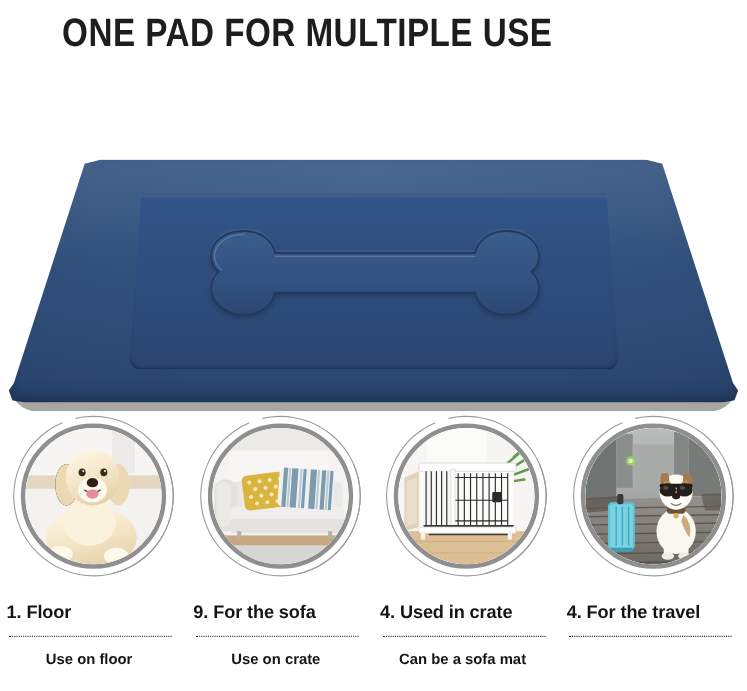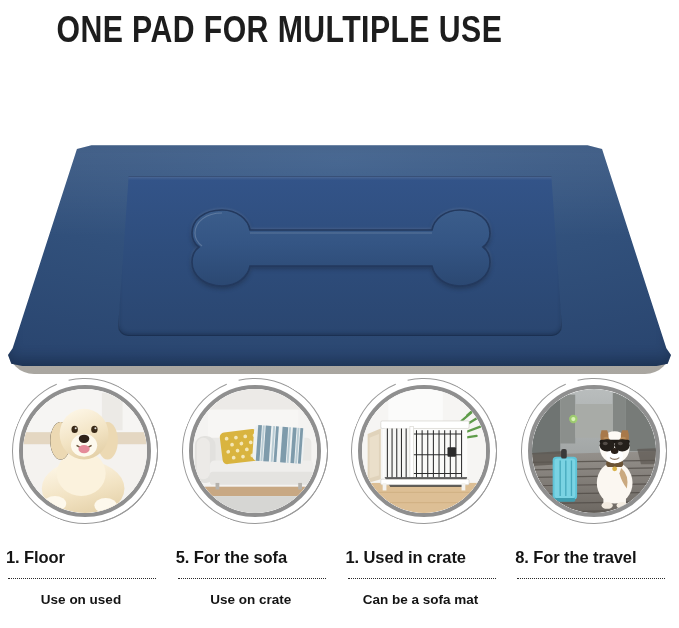--- a/index.html
+++ b/index.html
@@ -294,21 +294,21 @@
             <ellipse cx="65" cy="53" rx="5.6" ry="4.4" fill="#2e2118"></ellipse>
 
             <path d="M57 60 Q65 66 73 60" stroke="#6b543a" stroke-width="1.4" fill="none"></path>
             <ellipse cx="65" cy="64" rx="6" ry="4.5" fill="#e58b9a"></ellipse>
           </svg>
         </div>
       </div>
     </div>
     <div class="use-title">1. Floor</div>
     <div class="dash-rule"></div>
-    <div class="use-sub">Use on  used</div>
+    <div class="use-sub">Use on  floor</div>
   </div>
 
   <div class="use-col">
     <div class="circle-zone">
       <div class="ring-outer"></div>
       <div class="ring-outer2"></div>
       <div class="ring-inner">
         <div class="photo">
           <svg viewBox="0 0 132 132" preserveAspectRatio="xMidYMid slice">
             <rect width="132" height="132" fill="#f4f3f1"></rect>
@@ -365,21 +365,21 @@
                 <rect x="73" y="40" width="2" height="38"></rect>
                 <rect x="84" y="40" width="2" height="38"></rect>
                 <rect x="101" y="40" width="2" height="38"></rect>
                 <rect x="110" y="40" width="2" height="38"></rect>
               </g>
             </g>
           </svg>
         </div>
       </div>
     </div>
-    <div class="use-title">5. For the sofa</div>
+    <div class="use-title">9. For the sofa</div>
     <div class="dash-rule"></div>
     <div class="use-sub">Use on  crate</div>
   </div>
 
   <div class="use-col">
     <div class="circle-zone">
       <div class="ring-outer"></div>
       <div class="ring-outer2"></div>
       <div class="ring-inner">
         <div class="photo">
@@ -443,21 +443,21 @@
             <path d="M24 94 L112 94 L108 104 L30 104 Z" fill="#3a3a3a"></path>
             <path d="M28 96 L108 96 L105 102 L32 102 Z" fill="#4a4a4a"></path>
 
             <rect x="20" y="96" width="94" height="6" rx="1.5" fill="#ffffff" stroke="#d6d4cf" stroke-width="0.8"></rect>
             <rect x="22" y="100" width="4" height="8" fill="#f4f3f0"></rect>
             <rect x="106" y="100" width="4" height="8" fill="#f4f3f0"></rect>
           </svg>
         </div>
       </div>
     </div>
-    <div class="use-title">1. Used in crate</div>
+    <div class="use-title">4. Used in crate</div>
     <div class="dash-rule"></div>
     <div class="use-sub">Can be a sofa mat</div>
   </div>
 
   <div class="use-col">
     <div class="circle-zone">
       <div class="ring-outer"></div>
       <div class="ring-outer2"></div>
       <div class="ring-inner">
         <div class="photo">
@@ -534,17 +534,17 @@
 
             <rect x="72" y="54" width="32" height="4" rx="2" fill="#1e1a16"></rect>
             <ellipse cx="80" cy="60" rx="8" ry="6.5" fill="#241f1a"></ellipse>
             <ellipse cx="96" cy="60" rx="8" ry="6.5" fill="#241f1a"></ellipse>
             <ellipse cx="78" cy="58" rx="2.6" ry="1.8" fill="#6d6660" opacity="0.65"></ellipse>
             <ellipse cx="94" cy="58" rx="2.6" ry="1.8" fill="#6d6660" opacity="0.65"></ellipse>
           </svg>
         </div>
       </div>
     </div>
-    <div class="use-title">8. For the travel</div>
+    <div class="use-title">4. For the travel</div>
     <div class="dash-rule"></div>
   </div>
 
 </div>
 
 </body></html>

